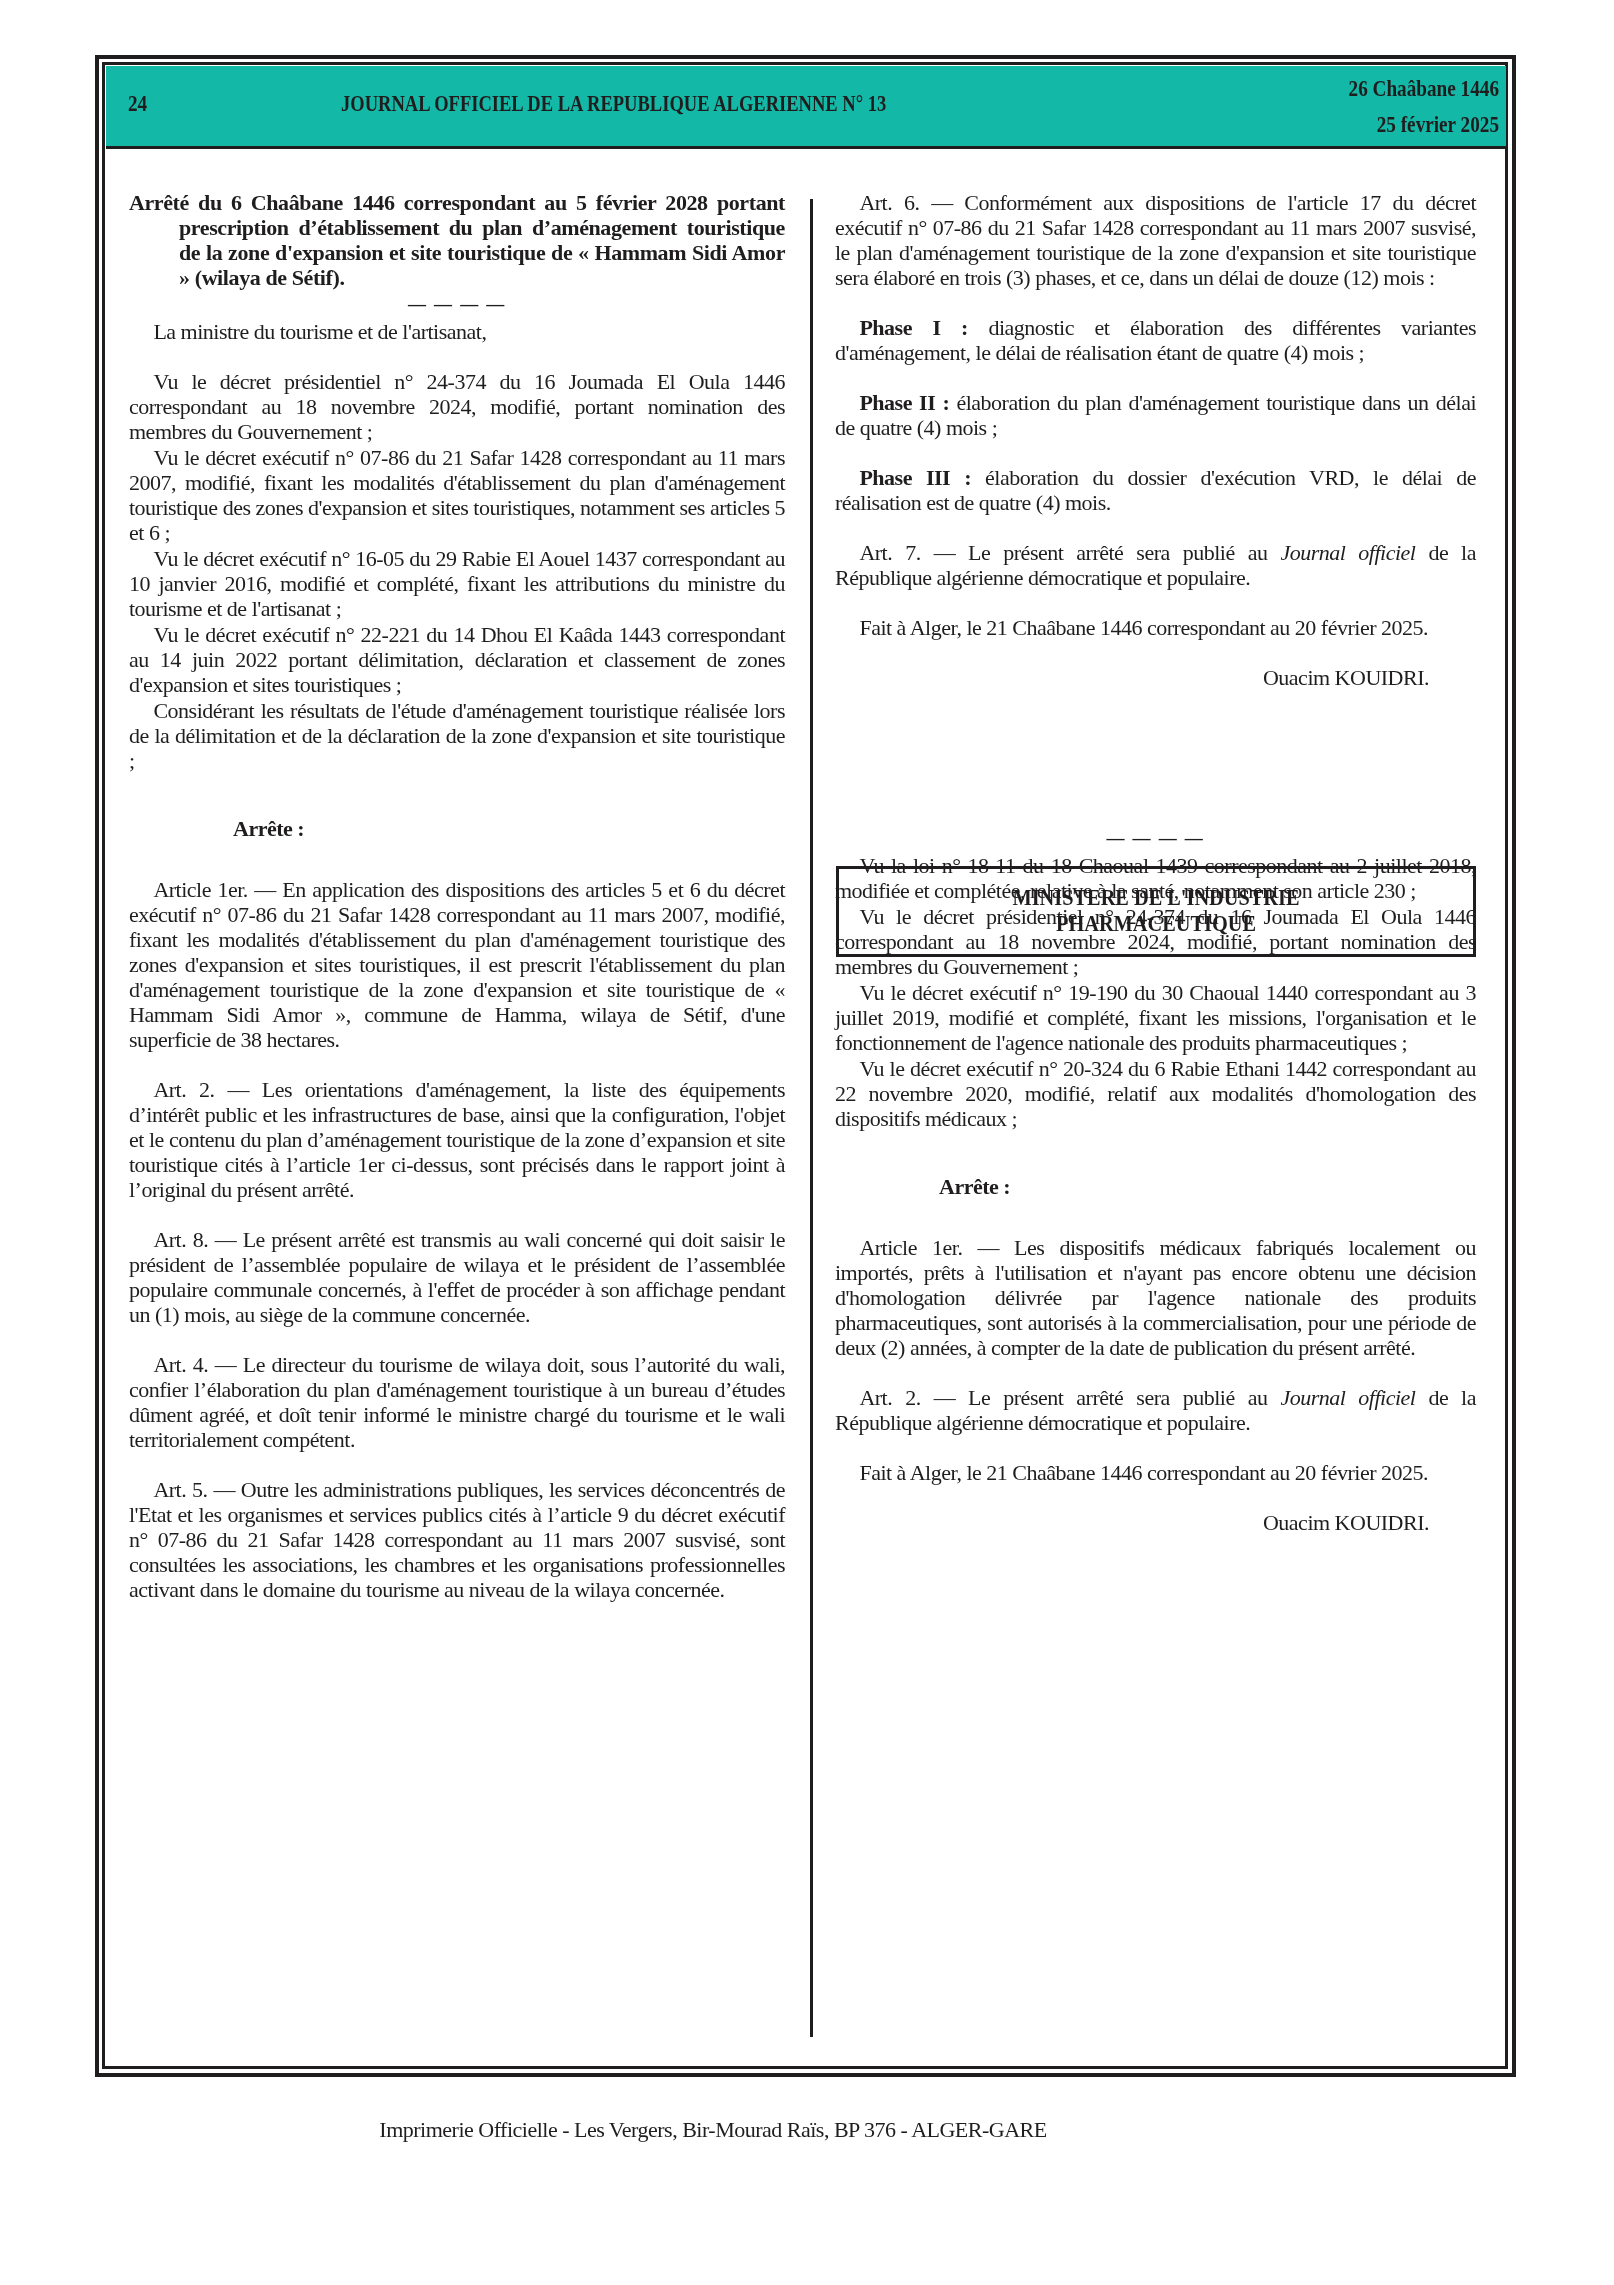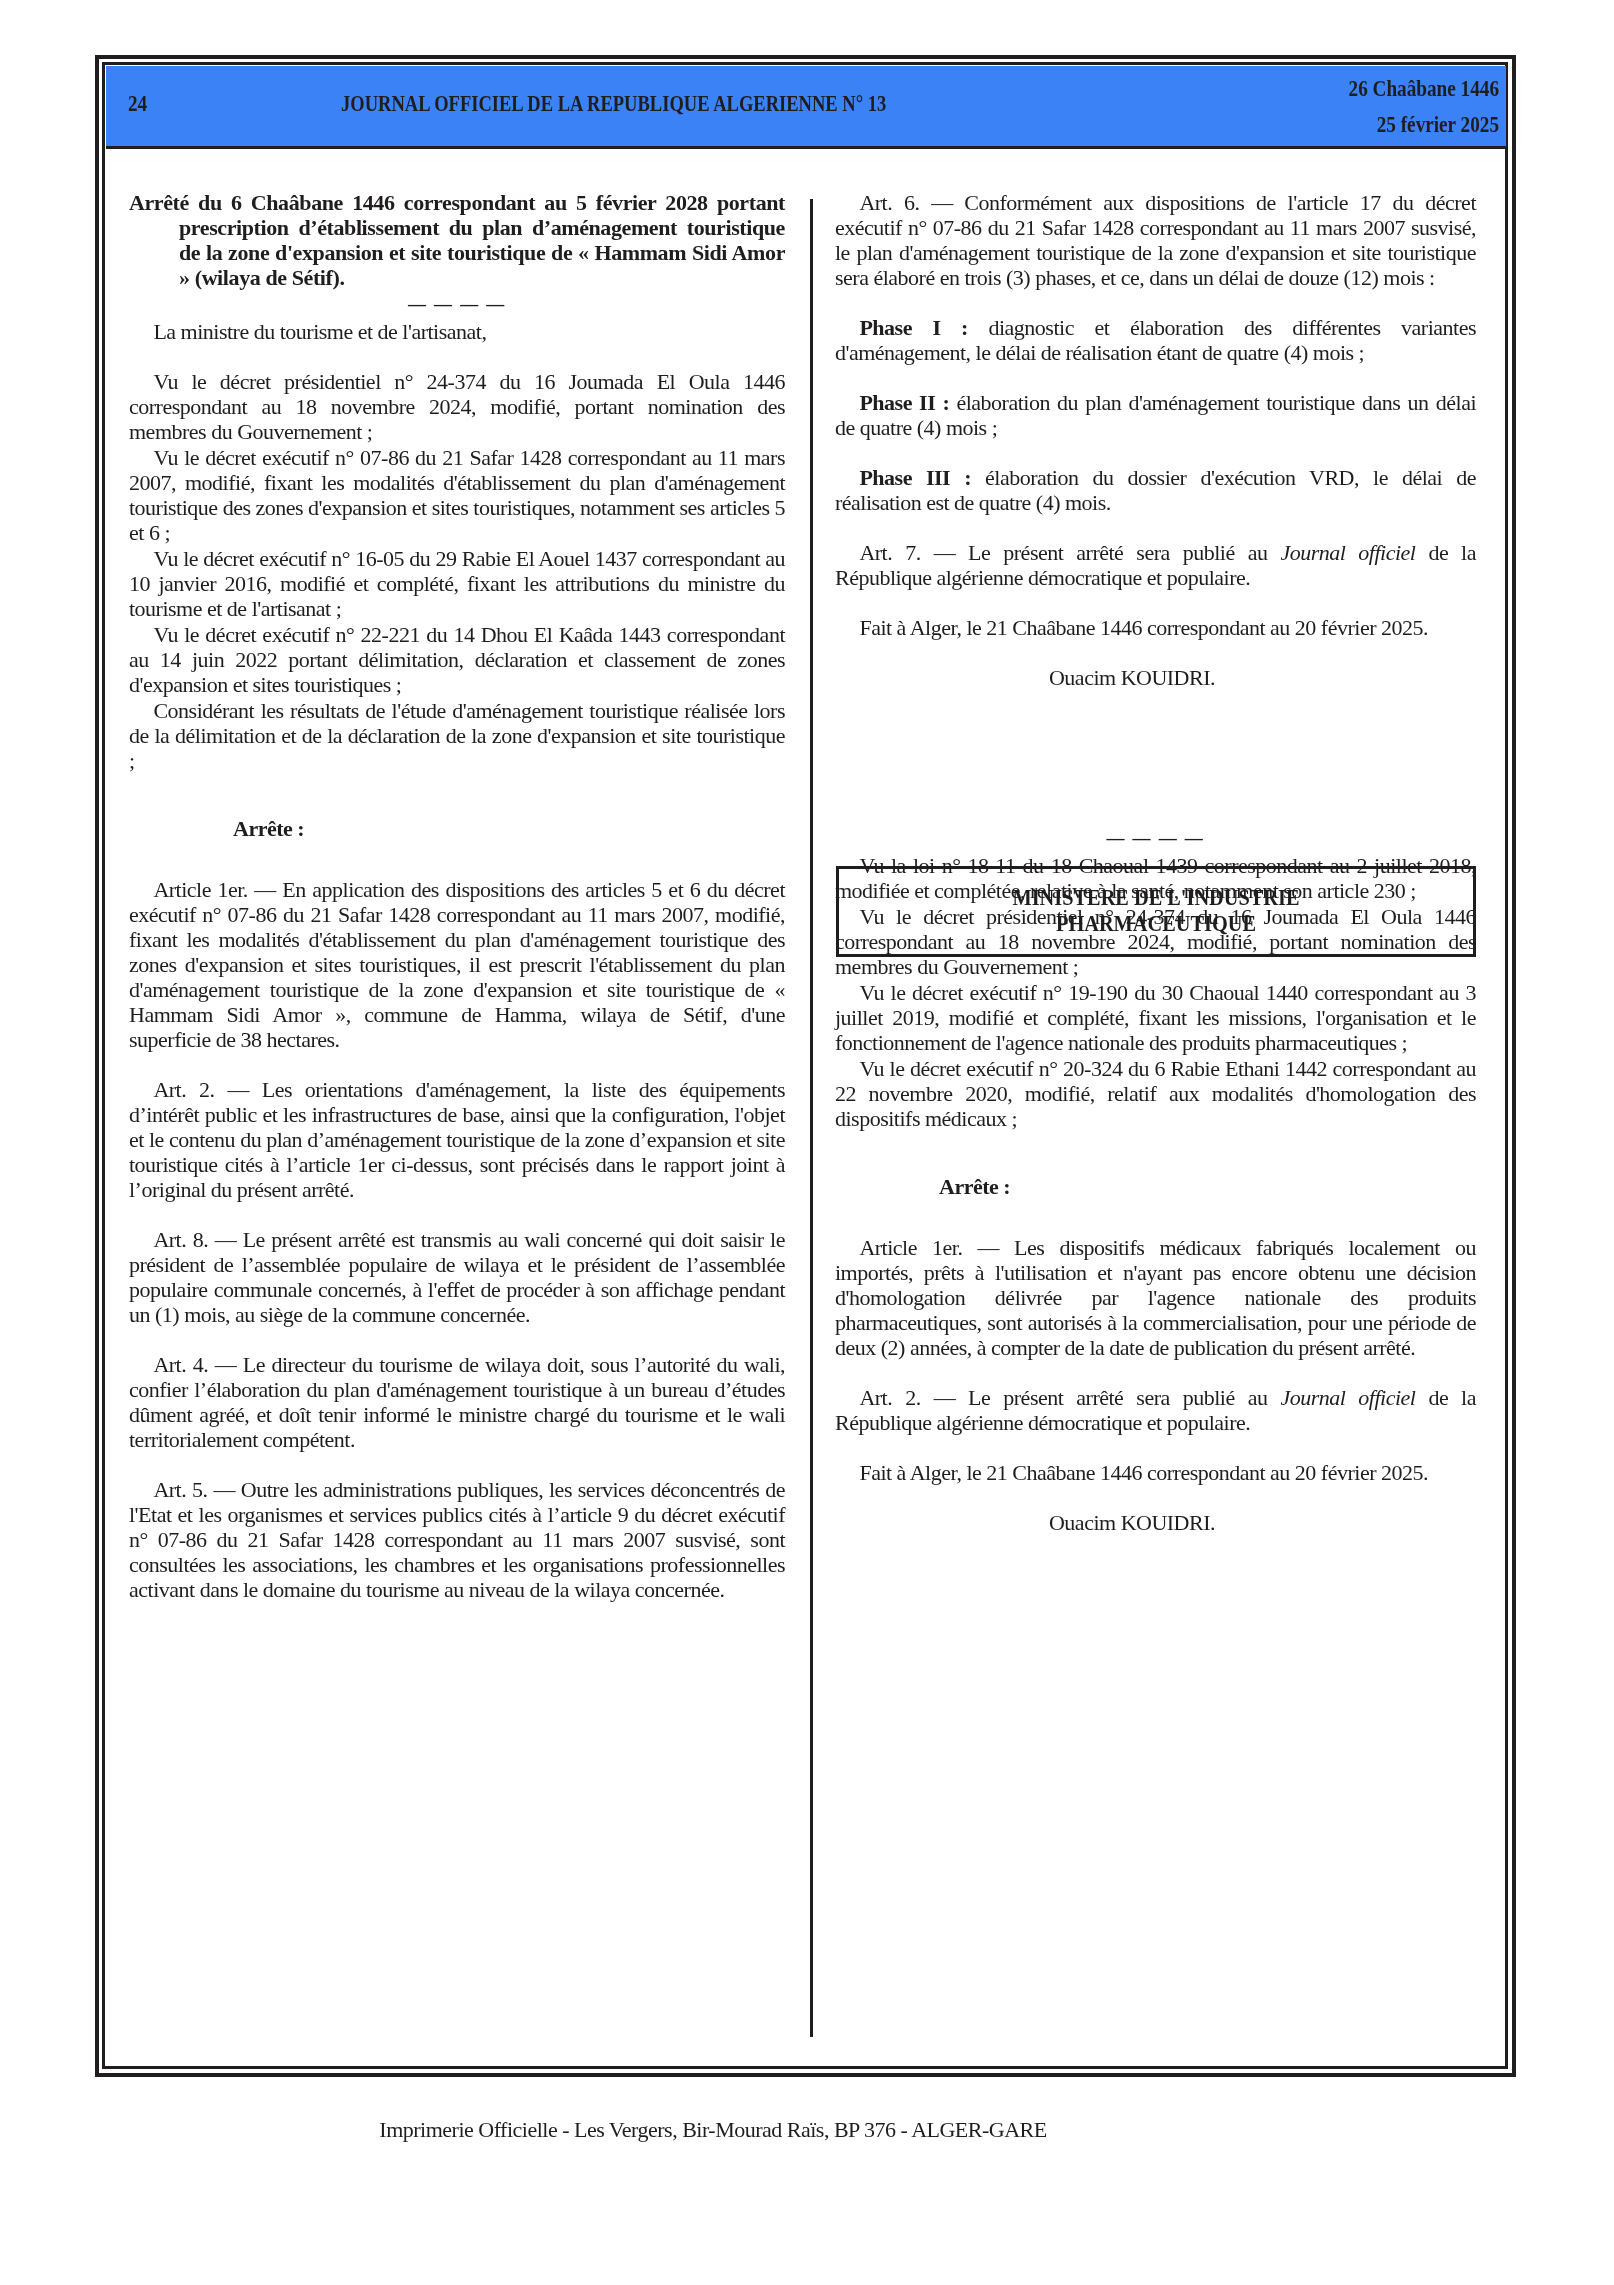--- a/index.html
+++ b/index.html
@@ -11,21 +11,21 @@
   .outer-frame {
     position: absolute; left: 95px; top: 55px; width: 1413px; height: 2014px;
     border: 4.5px solid #1f1d1e;
   }
   .inner-frame {
     position: absolute; left: 102px; top: 62px; width: 1400px; height: 2001px;
     border: 3.6px solid #1f1d1e;
   }
   .header {
     position: absolute; left: 106px; top: 66px; width: 1400px; height: 80px;
-    background: #3b82f6; border-bottom: 3.6px solid #1f1d1e;
+    background: #14b8a6; border-bottom: 3.6px solid #1f1d1e;
   }
   .hdr-page {
     position: absolute; left: 22px; top: 25px; font-size: 22.6px; font-weight: bold;
     transform: scaleX(0.85); transform-origin: left center;
   }
   .hdr-title {
     position: absolute; left: 235px; top: 25px; font-size: 22.6px; font-weight: bold;
     white-space: nowrap; transform: scaleX(0.82); transform-origin: left center;
   }
   .hdr-date {
@@ -48,21 +48,21 @@
     letter-spacing: -0.4px;
   }
   .dashes {
     text-align: center; text-indent: 0; font-weight: bold; letter-spacing: 1.8px;
     line-height: 20px; margin-bottom: 5.4px; font-size: 18px;
   }
   .gap-s { margin-top: 1px; }
   .gap-m { margin-top: 25px; }
   .gap-l { margin-top: 36px; }
   .arrete-label { font-weight: bold; text-indent: 0; padding-left: 104px; }
-  .signature { text-align: center; text-indent: 0; padding-right: 47px; }
+  .signature { text-align: right; text-indent: 0; padding-right: 47px; }
   .bold { font-weight: bold; }
   .ital { font-style: italic; }
   .ministry-box {
     position: absolute; left: 836px; top: 866px; width: 633px; height: 85px;
     border: 3.6px solid #1f1d1e; text-align: center; font-weight: bold;
     font-size: 22.6px; line-height: 26px; padding-top: 16.3px; box-sizing: border-box;
     height: 91px; width: 640px;
   }
   .ministry-box span { display: block; transform: scaleX(0.9); }
   .footer {

